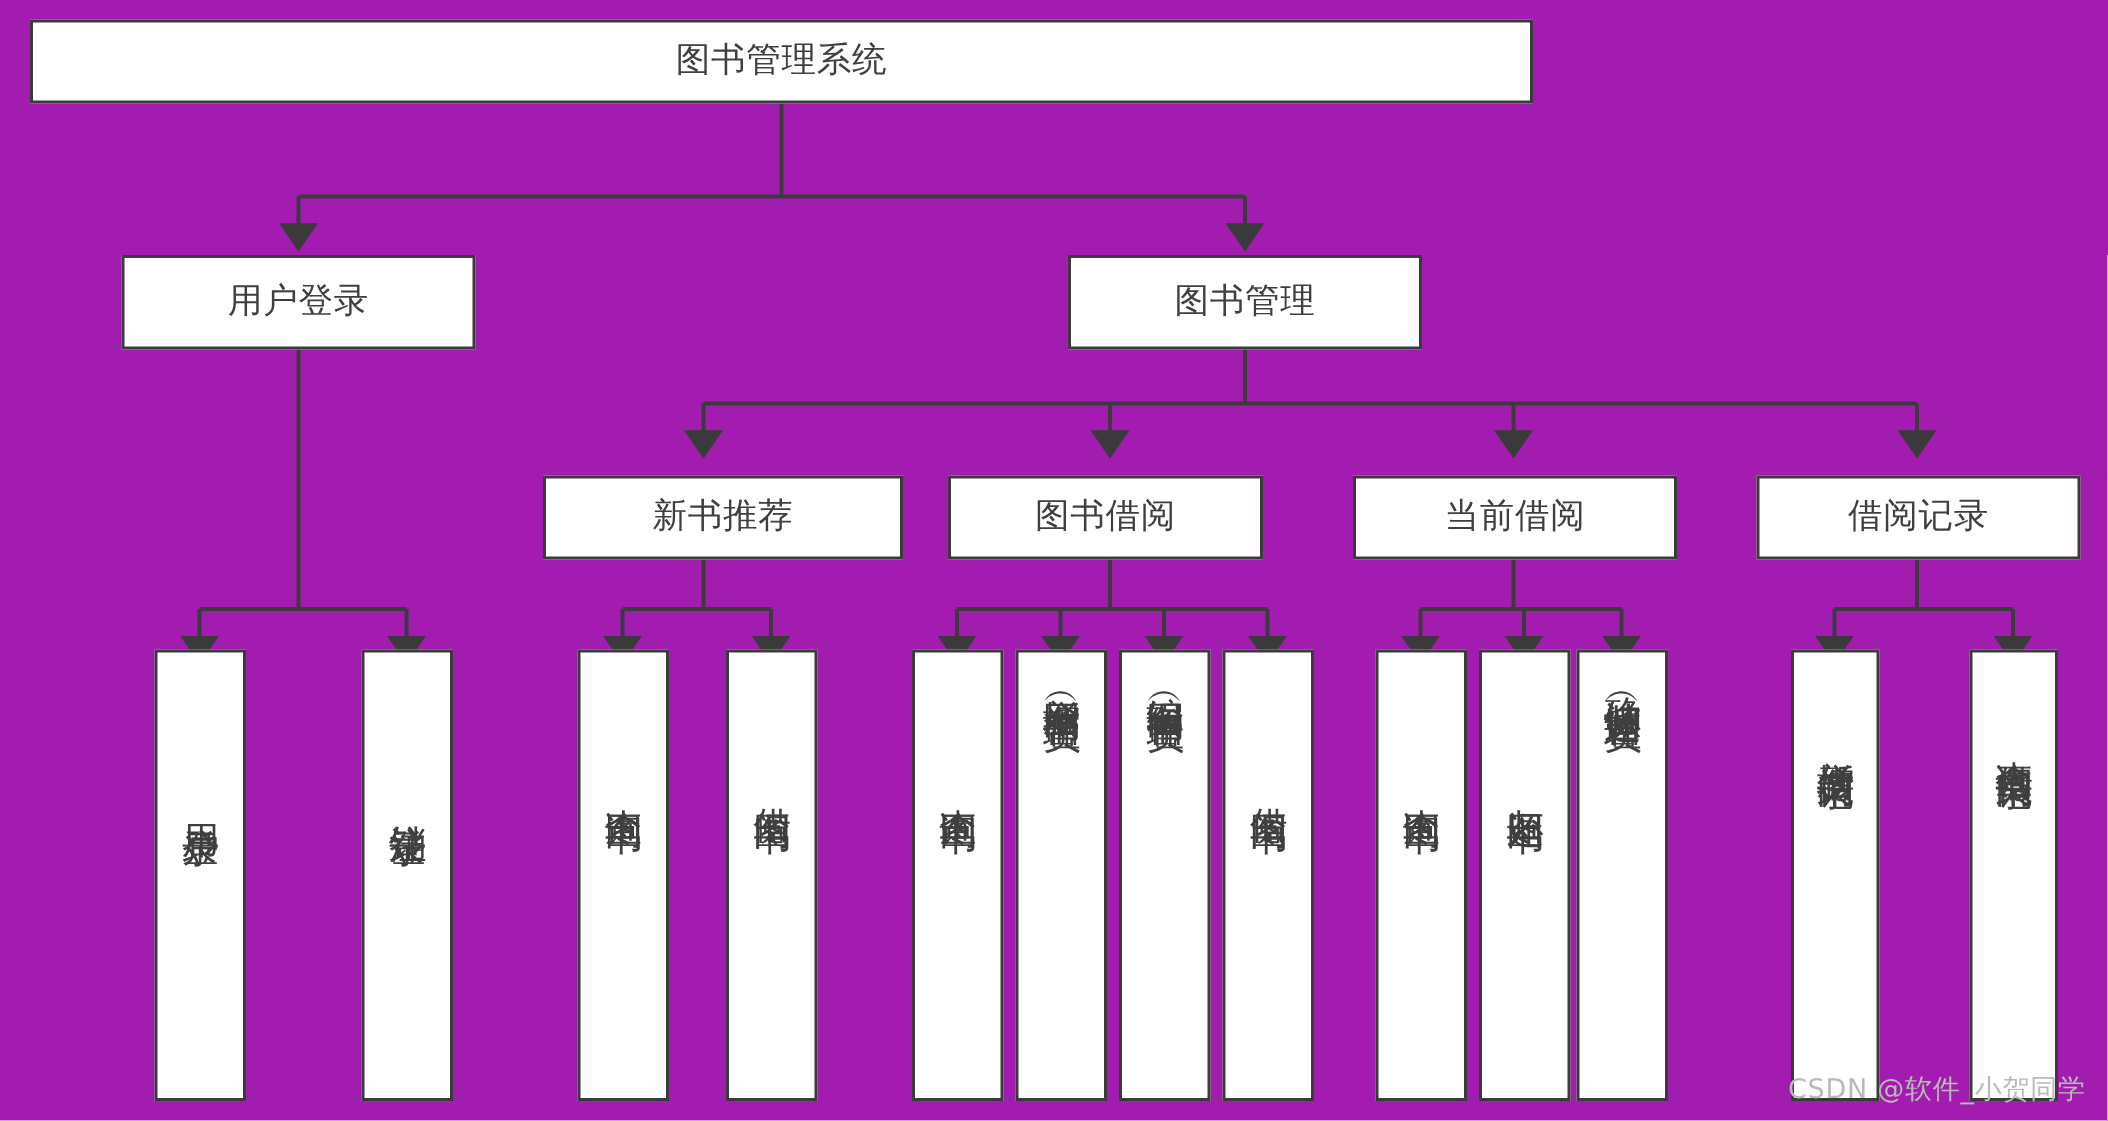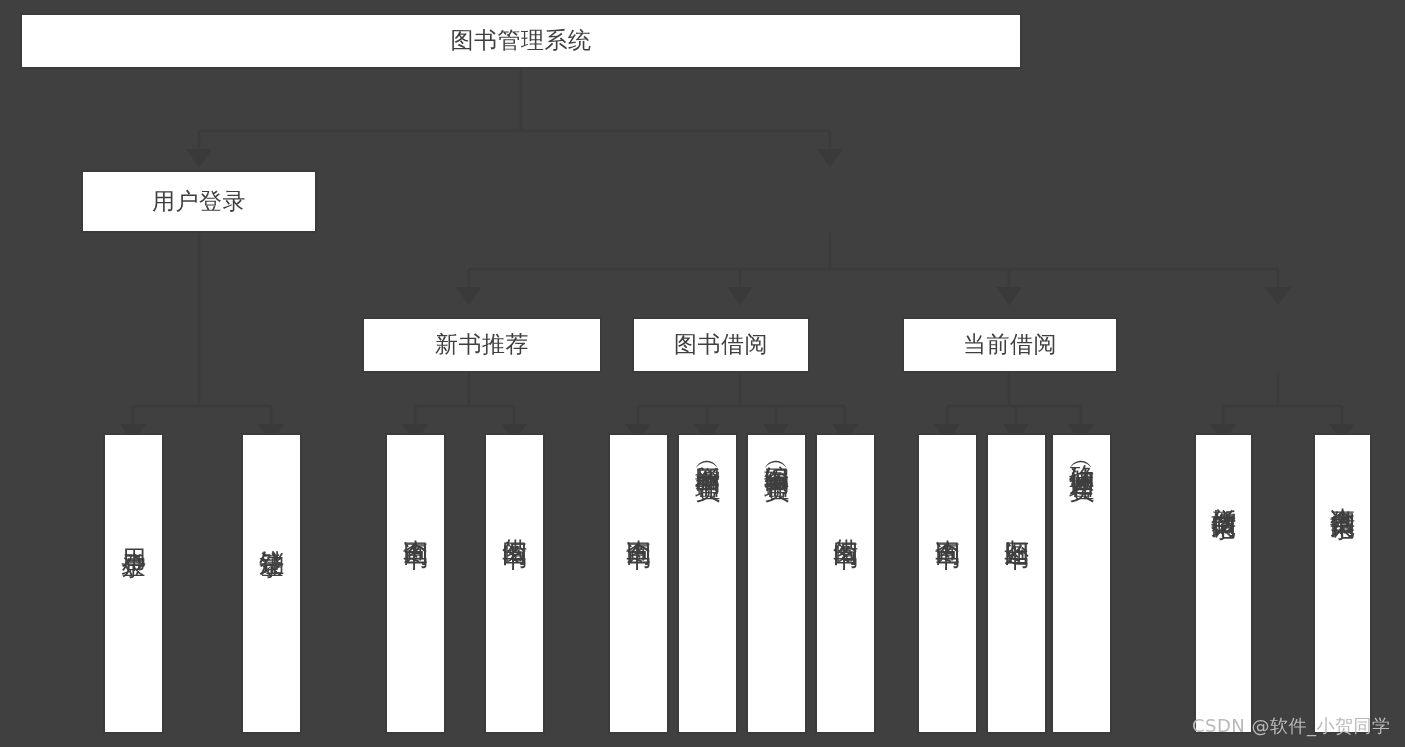--- a/index.html
+++ b/index.html
@@ -8,21 +8,21 @@
     padding: 0;
     background: #ffffff;
   }
   body {
     font-family: "DejaVu Sans", "Liberation Sans", sans-serif;
   }
   #diagram-root {
     position: relative;
     width: 1405px;
     height: 747px;
-    background: #404040;
+    background: #a21caf;
     overflow: hidden;
   }
   svg.edges {
     position: absolute;
     left: 0;
     top: 0;
     width: 1405px;
     height: 747px;
     pointer-events: none;
   }
@@ -123,29 +123,35 @@
     </g>
   </svg>
 
   <div class="node h" style="left:20px; top:13px; width:1002px; height:56px;">
     <span class="label">图书管理系统</span>
   </div>
 
   <div class="node h" style="left:81px; top:170px; width:236px; height:63px;">
     <span class="label">用户登录</span>
   </div>
+  <div class="node h" style="left:712px; top:170px; width:236px; height:63px;">
+    <span class="label">图书管理</span>
+  </div>
 
   <div class="node h" style="left:362px; top:317px; width:240px; height:56px;">
     <span class="label">新书推荐</span>
   </div>
-  <div class="node h" style="left:632px; top:317px; width:178px; height:56px;">
+  <div class="node h" style="left:632px; top:317px; width:210px; height:56px;">
     <span class="label">图书借阅</span>
   </div>
   <div class="node h" style="left:902px; top:317px; width:216px; height:56px;align-items:center;">
     <span class="label">当前借阅</span>
+  </div>
+  <div class="node h" style="left:1171px; top:317px; width:216px; height:56px;">
+    <span class="label">借阅记录</span>
   </div>
 
   <div class="node v" style="left:103px; top:433px; width:61px; height:301px; padding-top:94px;">
     <span class="label">用户登录</span>
   </div>
   <div class="node v" style="left:241px; top:433px; width:61px; height:301px; padding-top:94px;">
     <span class="label">注销登录</span>
   </div>
 
   <div class="node v" style="left:385px; top:433px; width:61px; height:301px; padding-top:84px;">

